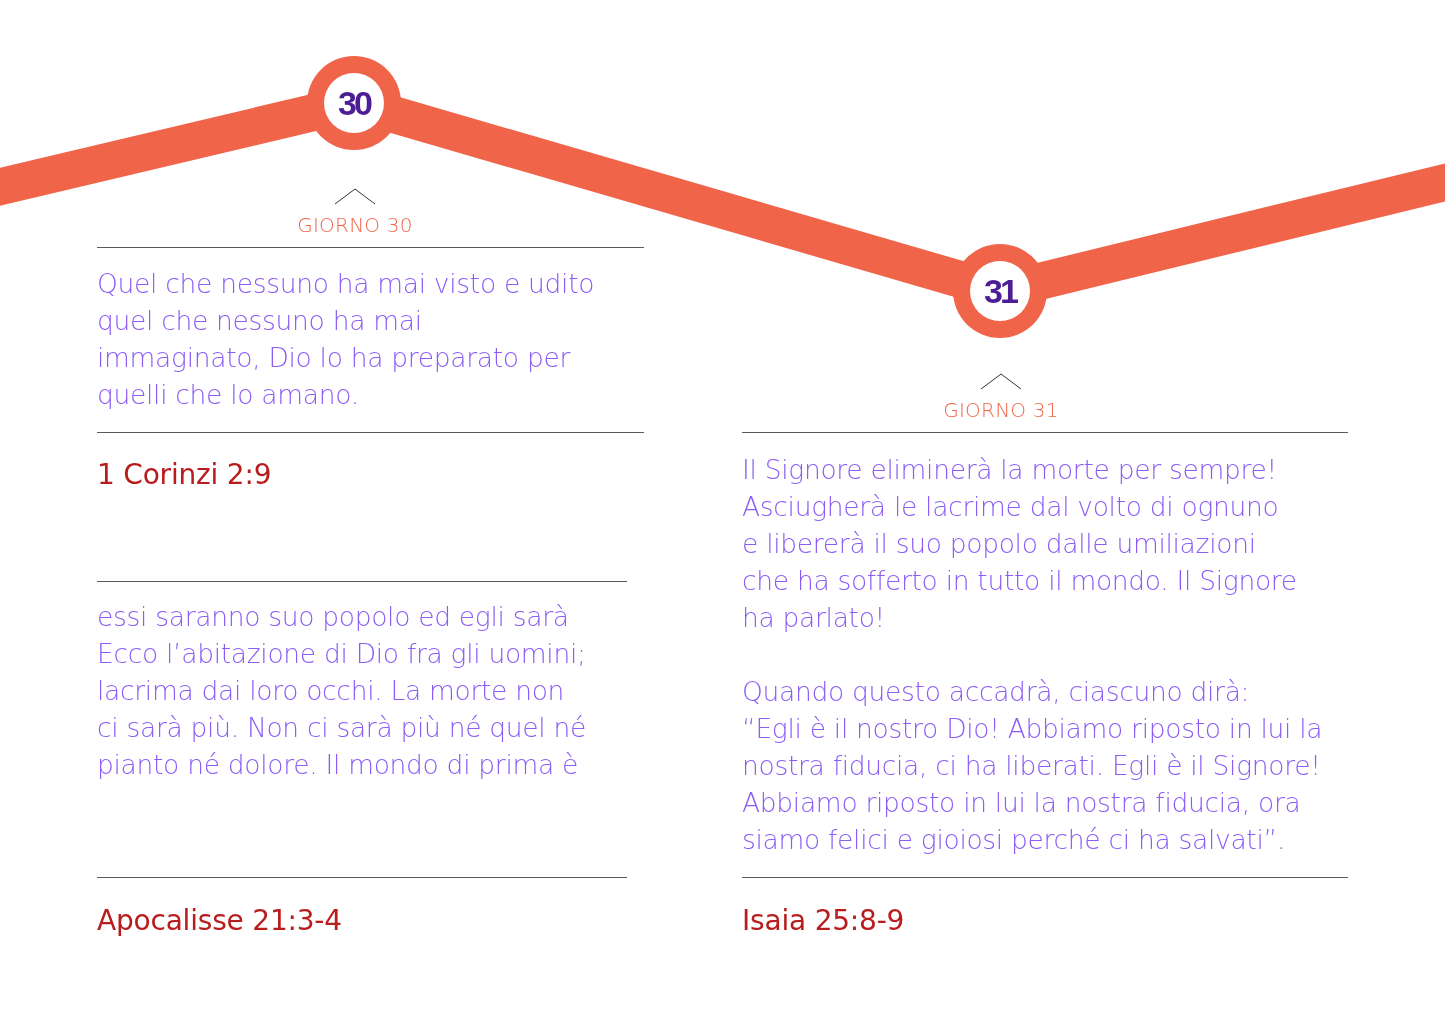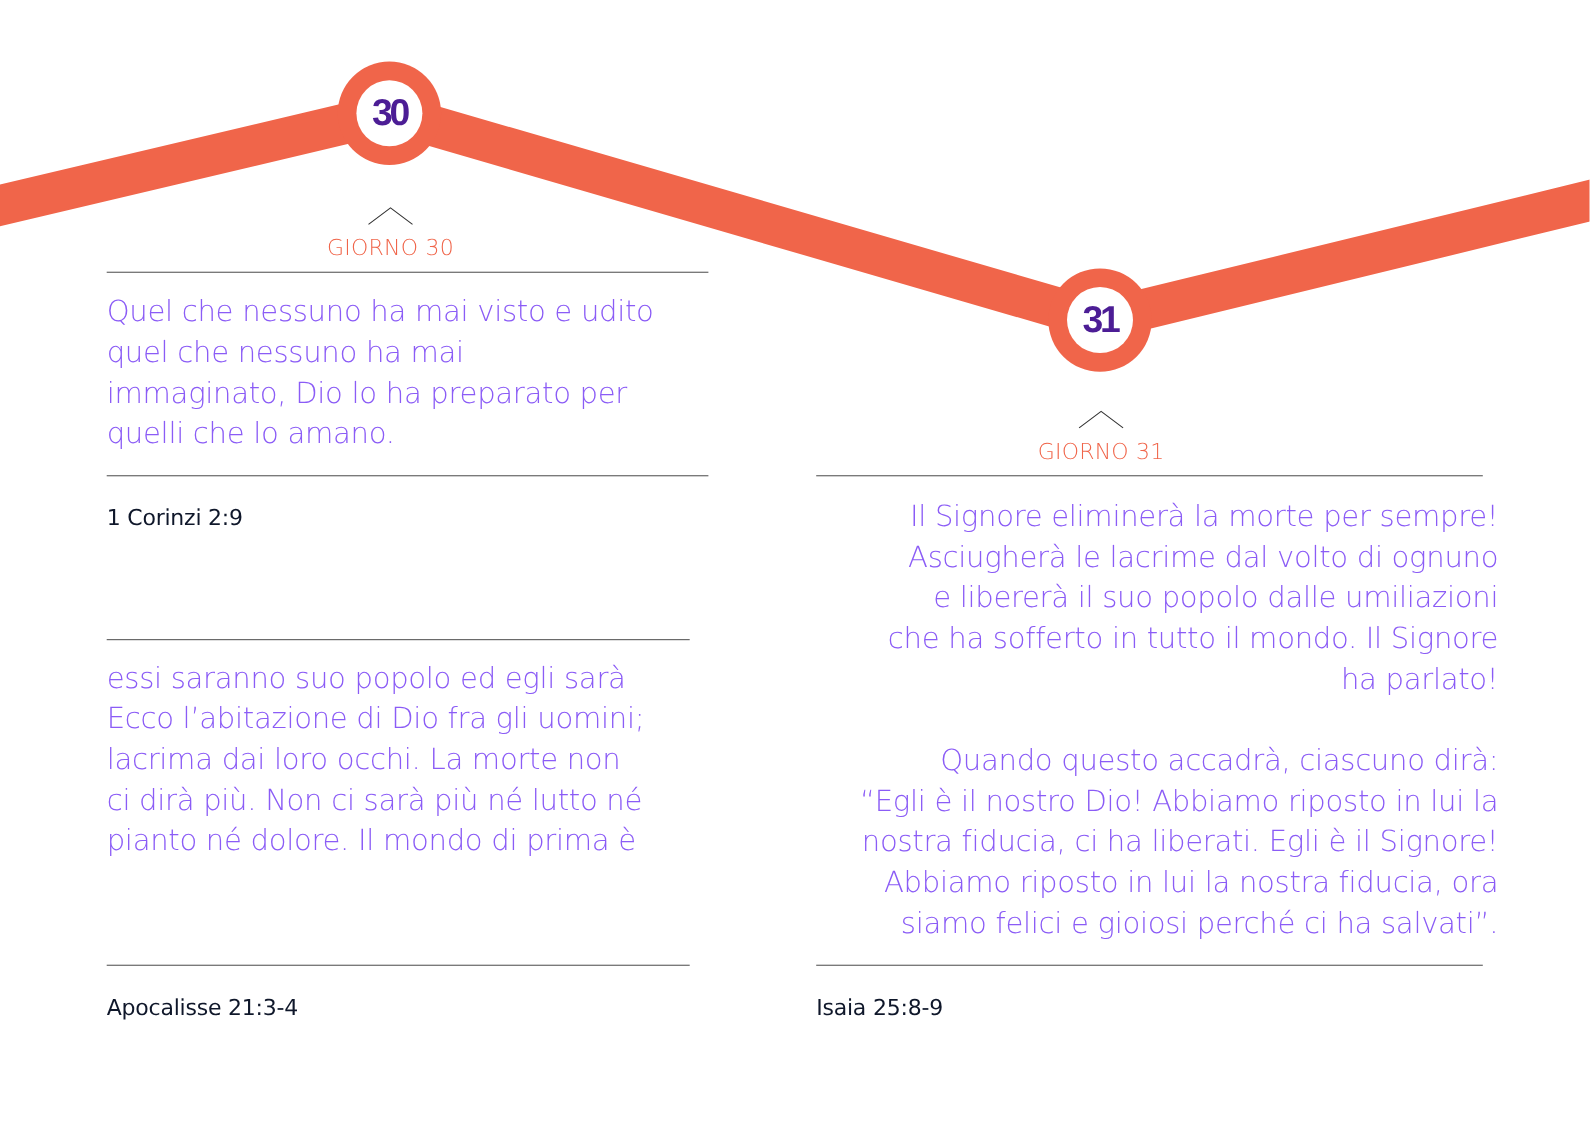--- a/index.html
+++ b/index.html
@@ -13,21 +13,21 @@
   .caret { position: absolute; width: 44px; height: 18px; margin-left: -22px; }
   .day-label { position: absolute; font-family: "DejaVu Sans", sans-serif; font-size: 20px;
                color: #f0654a; transform: translateX(-50%); white-space: nowrap; letter-spacing: 0.2px;
                font-weight: 300; }
   .rule { position: absolute; height: 1px; background: #5a5a5a; }
   .verse { position: absolute; font-family: "DejaVu Sans", sans-serif; font-size: 26.5px;
            line-height: 37px; color: #8b5cf6; margin: 0; letter-spacing: -0.3px;
            font-weight: 300; }
   .verse .para { display: block; }
   .verse .gap { display: block; height: 37px; }
-  .ref { position: absolute; font-family: "DejaVu Sans", sans-serif; font-size: 20px; color: #0f172a;
+  .ref { position: absolute; font-family: "DejaVu Sans", sans-serif; font-size: 28px; color: #b91c1c;
          letter-spacing: -0.2px; }
 </style>
 </head>
 <body>
 
 <svg class="timeline" viewBox="0 0 1445 360" width="1445" height="360">
   <polyline points="-10,189 354,103 1000,291 1455,180" fill="none" stroke="#f0654a" stroke-width="37" stroke-linejoin="round"></polyline>
   <circle cx="354" cy="103" r="47" fill="#f0654a"></circle>
   <circle cx="354" cy="103" r="30" fill="#ffffff"></circle>
   <circle cx="1000" cy="291" r="47" fill="#f0654a"></circle>
@@ -50,33 +50,33 @@
   <span class="para">quelli che lo amano.</span>
 </div>
 <div class="rule" style="left:97px; top:432px; width:547px;"></div>
 <div class="ref" style="left:97px; top:458px;">1 Corinzi 2:9</div>
 
 <div class="rule" style="left:97px; top:581px; width:530px;"></div>
 <div class="verse" style="left:97px; top:598px; width:560px;">
   <span class="para">essi saranno suo popolo ed egli sarà</span>
   <span class="para">Ecco l’abitazione di Dio fra gli uomini;</span>
   <span class="para">lacrima dai loro occhi. La morte non</span>
-  <span class="para">ci dirà più. Non ci sarà più né lutto né</span>
+  <span class="para">ci sarà più. Non ci sarà più né quel né</span>
   <span class="para">pianto né dolore. Il mondo di prima è</span>
 </div>
 <div class="rule" style="left:97px; top:877px; width:530px;"></div>
 <div class="ref" style="left:97px; top:904px;">Apocalisse 21:3-4</div>
 
 <svg class="caret" style="left:1001px; top:372px;" viewBox="0 0 44 18">
   <polyline points="2,17 22,2 42,17" fill="none" stroke="#333" stroke-width="1"></polyline>
 </svg>
 <div class="day-label" style="left:1001px; top:398px;">GIORNO 31</div>
 <div class="rule" style="left:742px; top:432px; width:606px;"></div>
 
-<div class="verse" style="left:742px; top:451px; width:620px;text-align:right;">
+<div class="verse" style="left:742px; top:451px; width:620px;">
   <span class="para">Il Signore eliminerà la morte per sempre!</span>
   <span class="para">Asciugherà le lacrime dal volto di ognuno</span>
   <span class="para">e libererà il suo popolo dalle umiliazioni</span>
   <span class="para">che ha sofferto in tutto il mondo. Il Signore</span>
   <span class="para">ha parlato!</span>
   <span class="gap"></span>
   <span class="para">Quando questo accadrà, ciascuno dirà:</span>
   <span class="para">“Egli è il nostro Dio! Abbiamo riposto in lui la</span>
   <span class="para">nostra fiducia, ci ha liberati. Egli è il Signore!</span>
   <span class="para">Abbiamo riposto in lui la nostra fiducia, ora</span>

